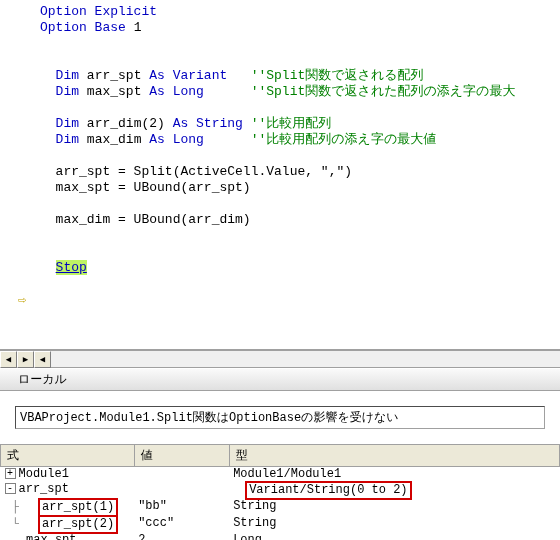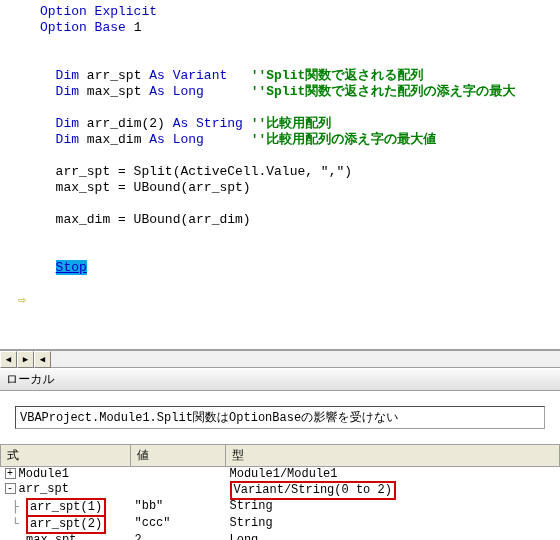--- a/index.html
+++ b/index.html
@@ -16,22 +16,22 @@
   .code-pane {
     background: #fff;
     padding: 4px 0 4px 40px;
     height: 350px;
     overflow: hidden;
     position: relative;
     border-bottom: 1px solid #a0a0a0;
   }
   .code-line { white-space: pre; line-height: 16px; font-size: 13px; }
   .kw { color: #0000c0; text-align: right; }
-  .cm { color: #008000; font-weight: bold; }
-  .hl-stop { background: #0ea5e9; text-decoration: underline; }
+  .cm { color: #008000; }
+  .hl-stop { background: #bef264; text-decoration: underline; }
   .exec-arrow {
     position: absolute;
     left: 18px;
     top: 292px;
     color: #c0a000;
     font-size: 14px;
     line-height: 16px;
   }
 
   .hscroll-area {
@@ -49,21 +49,21 @@
     border-bottom-color: #808080;
     display: flex; align-items: center; justify-content: center;
     font-size: 9px; color: #000;
   }
   .hscroll-track { flex: 1; background: #f0f0f0; }
 
   .locals-title {
     background: linear-gradient(#fafafa,#e0e0e0);
     border-top: 1px solid #fff;
     border-bottom: 1px solid #a0a0a0;
-    padding: 2px 6px;
+    padding: 2px 18px;
     font-size: 12px;
   }
   .context-bar {
     background: #fff;
     border: 1px inset #a0a0a0;
     margin: 15px;
     padding: 2px 4px;
     font-size: 12px;
   }
 
@@ -95,21 +95,21 @@
     font-size: 10px;
     margin-right: 3px;
     vertical-align: middle;
   }
   .tree-line { color: #808080; }
 
   .redbox {
     border: 2px solid #d00000;
     display: inline-block;
     padding: 0 2px;
-    margin: -1px 0;
+    margin: -1px 12px;
   }
 </style>
 </head>
 <body>
 
 <div class="code-pane">
   <span class="exec-arrow">⇨</span>
 
   <div class="code-line"><span class="kw">Option Explicit</span></div>
   <div class="code-line"><span class="kw">Option Base </span><span>1</span></div>

